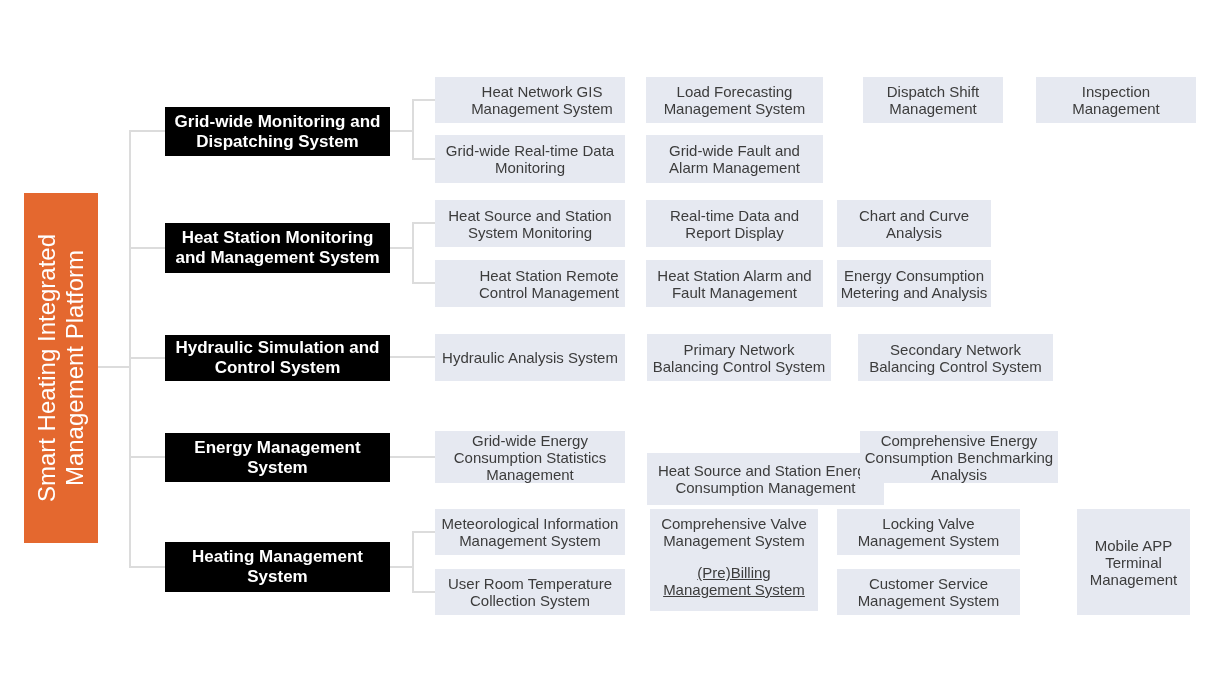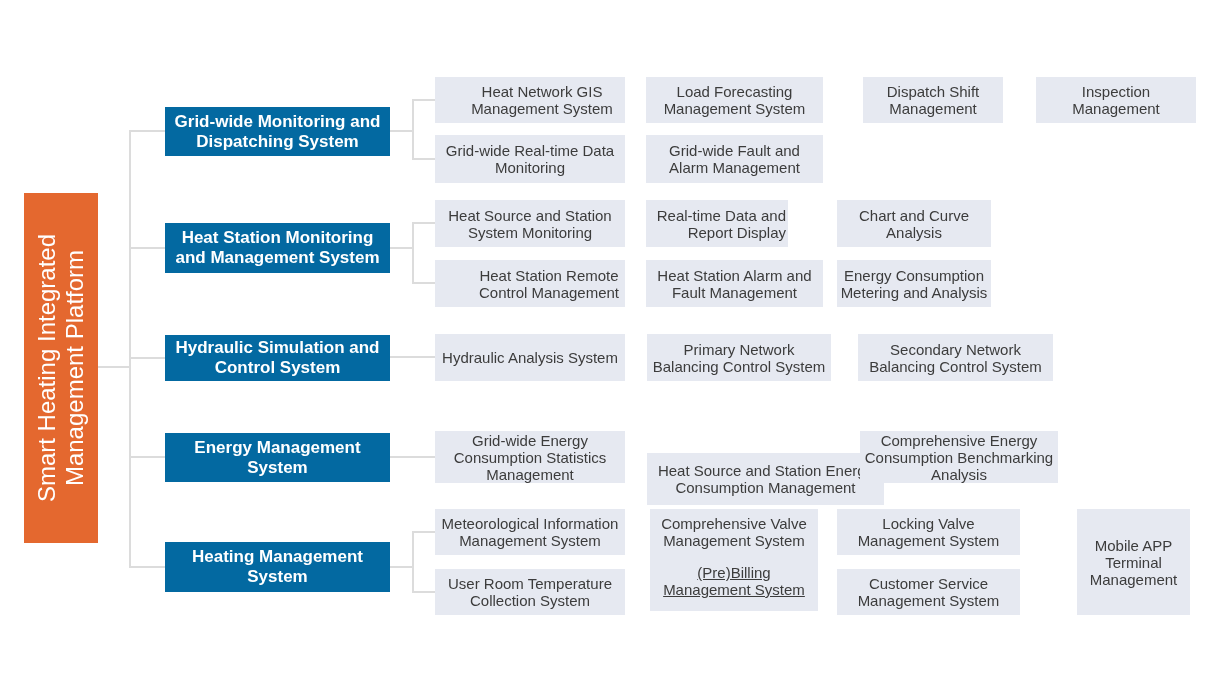--- a/index.html
+++ b/index.html
@@ -19,21 +19,21 @@
   .root{
     background:#E4682F;color:#ffffff;
     font-size:24px;line-height:28px;
     left:24px;top:193px;width:74px;height:350px;
   }
   .root-label{
     transform:rotate(-90deg);
     width:336px;flex:none;
   }
   .cat{
-    background:#0369a1;color:#ffffff;
+    background:#000000;color:#ffffff;
     font-size:17px;font-weight:bold;line-height:20px;
     left:165px;width:225px;
     padding:0 9px;
   }
   .child{
     background:#E6E9F1;color:#3C3C3C;
     font-size:15px;line-height:17px;
     padding:0 2px;
   }
   .conn{position:absolute;background:#DCDCDC;}
@@ -81,21 +81,21 @@
   <div class="box cat" style="top:542px;height:50px;">Heating Management System</div>
 
   <div class="box child" style="left:435px;top:77px;width:190px;height:46px;padding-left:26px;">Heat Network GIS Management System</div>
   <div class="box child" style="left:646px;top:77px;width:177px;height:46px;">Load Forecasting Management System</div>
   <div class="box child" style="left:857px;top:77px;width:140px;height:46px;margin-left:6px;">Dispatch Shift Management</div>
   <div class="box child" style="left:1036px;top:77px;width:160px;height:46px;">Inspection Management</div>
   <div class="box child" style="left:435px;top:135px;width:190px;height:48px;">Grid-wide Real-time Data Monitoring</div>
   <div class="box child" style="left:646px;top:135px;width:177px;height:48px;">Grid-wide Fault and Alarm Management</div>
 
   <div class="box child" style="left:435px;top:200px;width:190px;height:47px;">Heat Source and Station System Monitoring</div>
-  <div class="box child" style="left:646px;top:200px;width:142px;height:47px;text-align:right;">Real-time Data and Report Display</div>
+  <div class="box child" style="left:646px;top:200px;width:177px;height:47px;">Real-time Data and Report Display</div>
   <div class="box child" style="left:837px;top:200px;width:154px;height:47px;">Chart and Curve Analysis</div>
   <div class="box child" style="left:435px;top:260px;width:190px;height:47px;padding-left:40px;">Heat Station Remote Control Management</div>
   <div class="box child" style="left:646px;top:260px;width:177px;height:47px;">Heat Station Alarm and Fault Management</div>
   <div class="box child" style="left:837px;top:260px;width:154px;height:47px;">Energy Consumption Metering and Analysis</div>
 
   <div class="box child" style="left:435px;top:334px;width:190px;height:47px;">Hydraulic Analysis System</div>
   <div class="box child" style="left:647px;top:334px;width:184px;height:47px;">Primary Network Balancing Control System</div>
   <div class="box child" style="left:858px;top:334px;width:195px;height:47px;">Secondary Network Balancing Control System</div>
 
   <div class="box child" style="left:435px;top:431px;width:190px;height:52px;">Grid-wide Energy Consumption Statistics Management</div>

